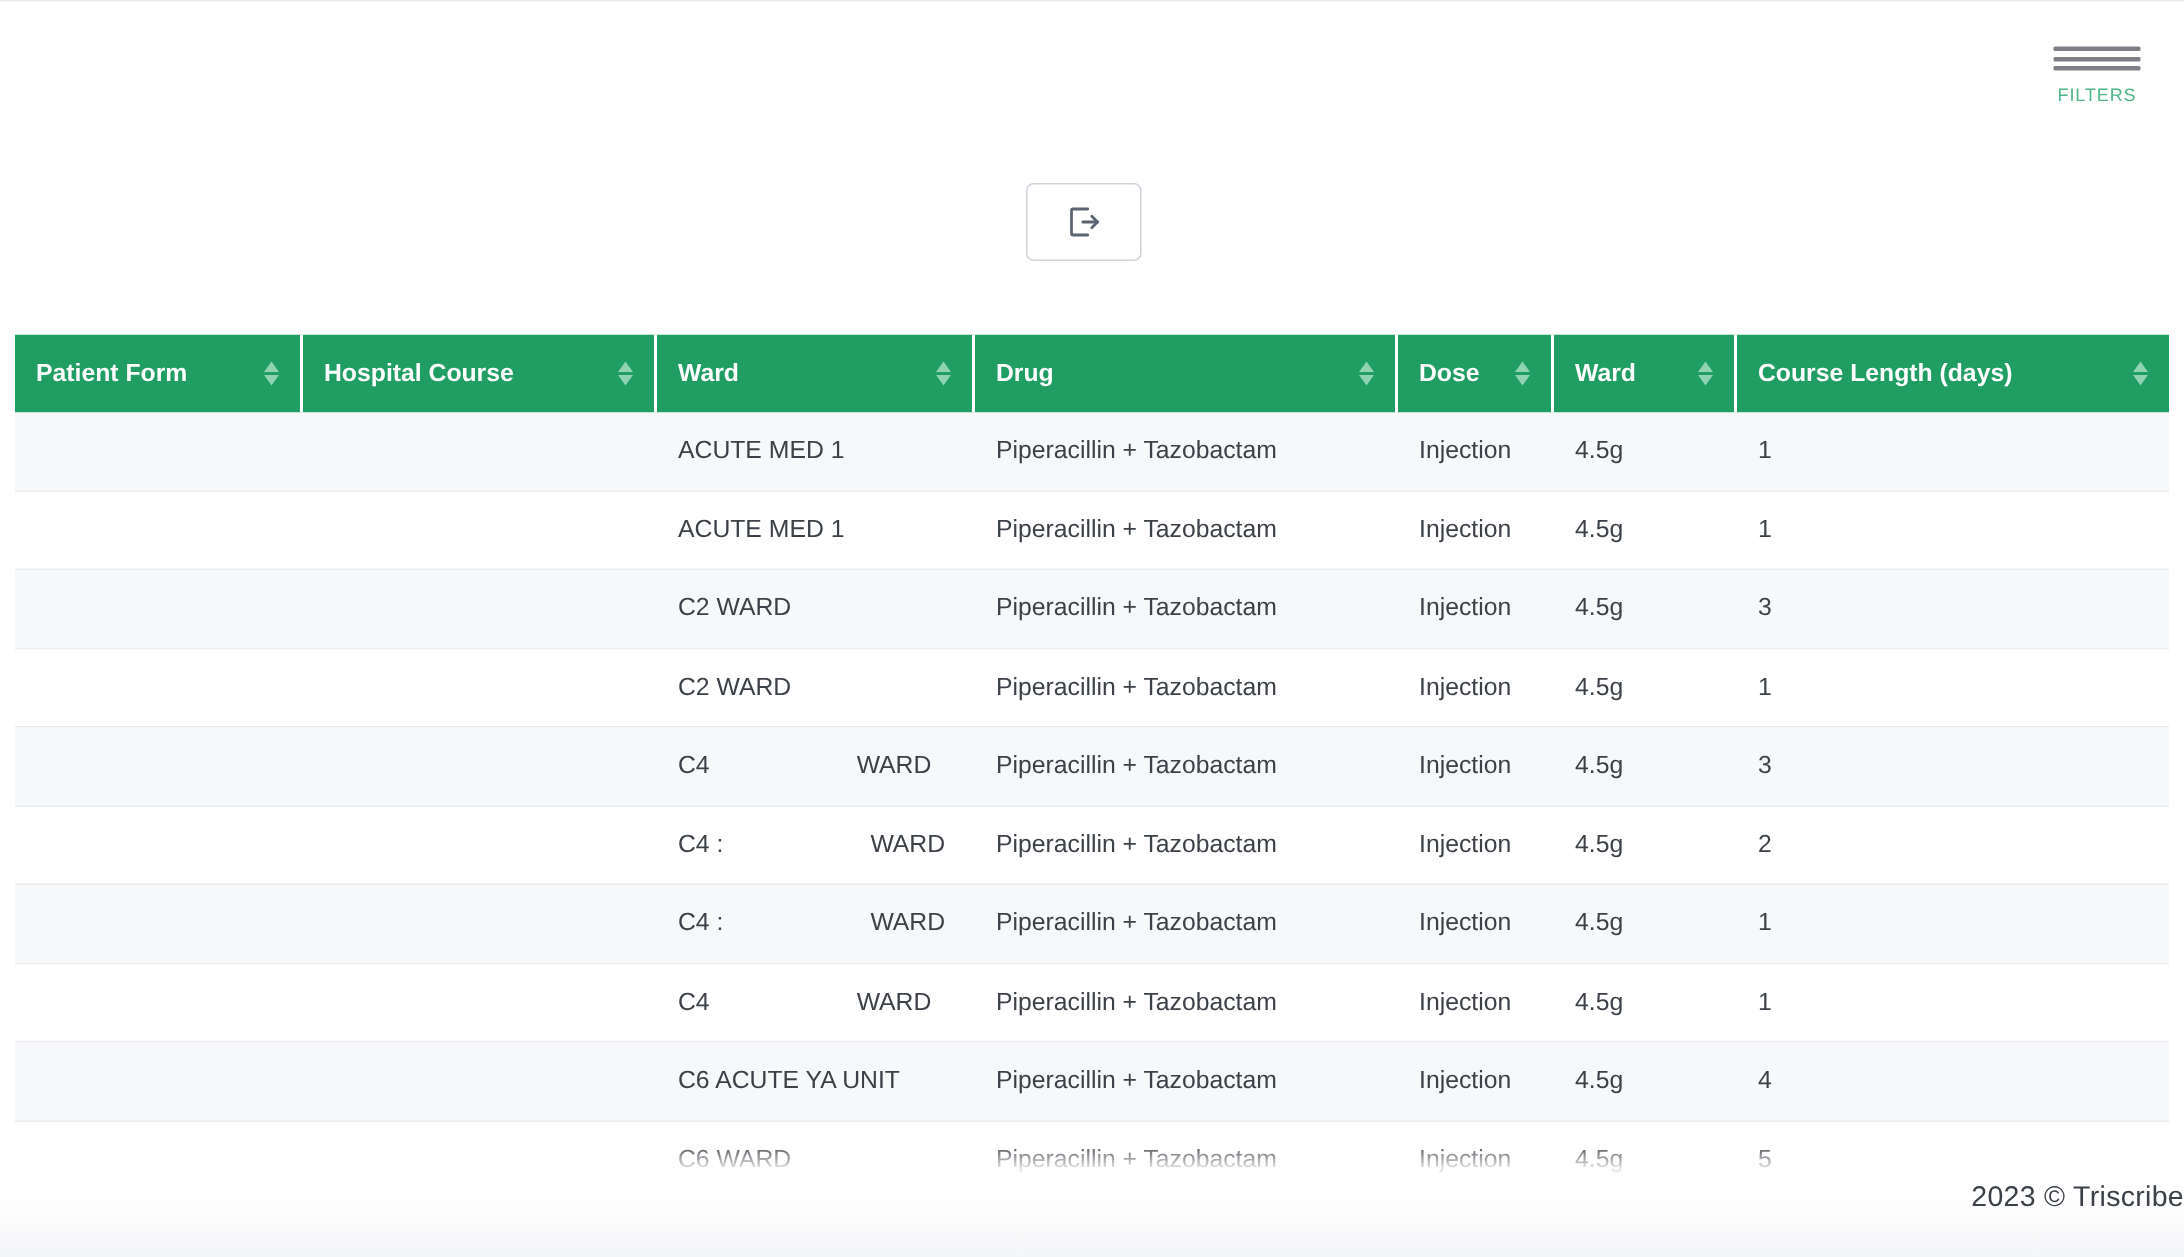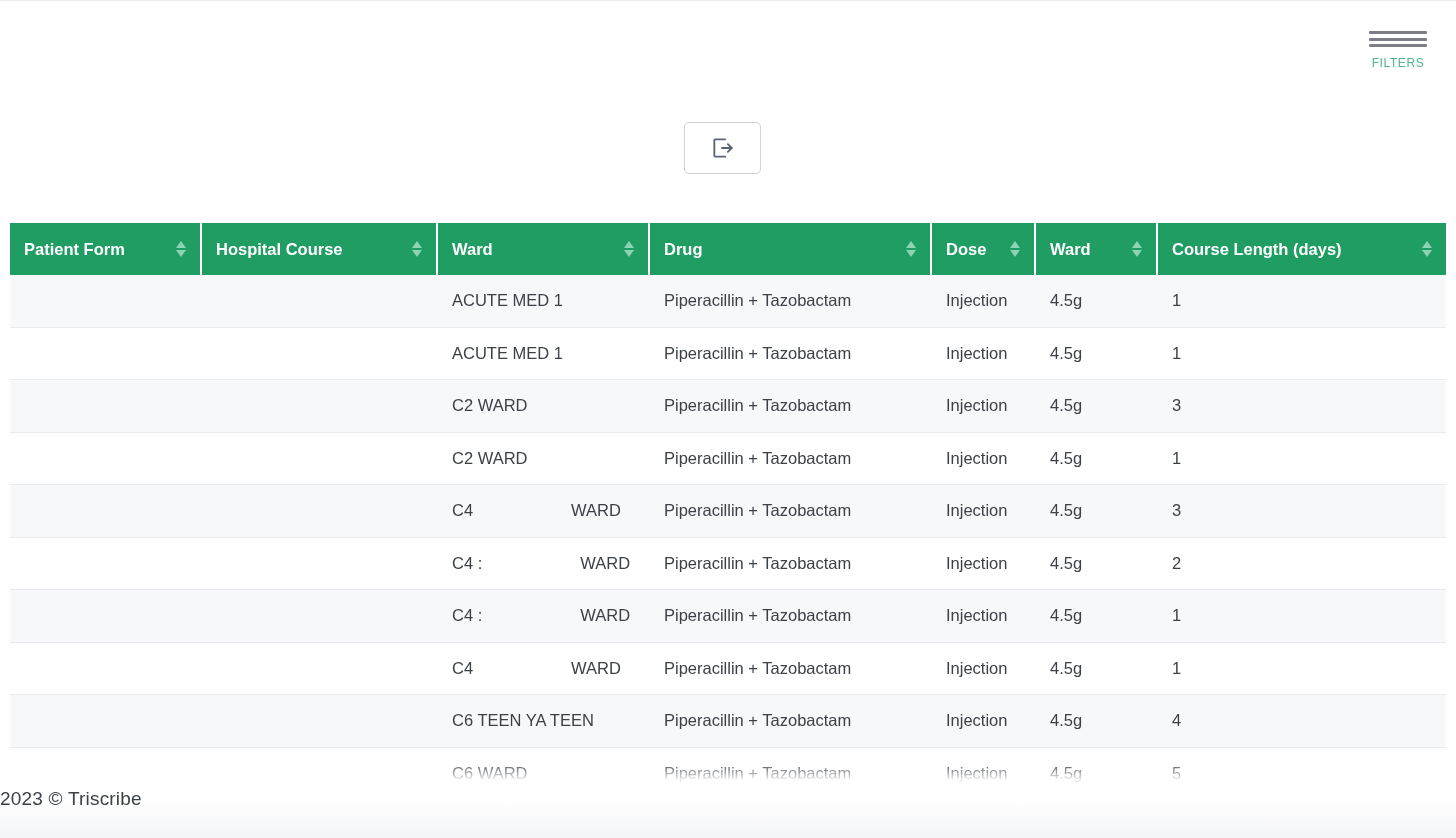--- a/index.html
+++ b/index.html
@@ -175,21 +175,21 @@
     bottom: 0;
     width: 1456px;
     height: 76px;
     background: linear-gradient(to bottom,
                 rgba(255,255,255,0) 0%,
                 rgba(255,255,255,0.85) 22%,
                 #ffffff 48%,
                 #f4f5f7 100%);
     display: flex;
     align-items: center;
-    justify-content: flex-start;
+    justify-content: flex-end;
     padding-bottom: 2px;
   }
   .footer .footer-text {
     font-size: 19px;
     color: #3c4148;
     letter-spacing: 0.2px;
   }
 </style>
 </head>
 <body>
@@ -388,21 +388,21 @@
               </span></td>
             <td>Piperacillin + Tazobactam</td>
             <td>Injection</td>
             <td>4.5g</td>
             <td>1</td>
           </tr>
           <tr class="odd">
             <td></td>
             <td></td>
             <td><span class="ward-cell">
-                <span>C6 TEEN YA TEEN</span>
+                <span>C6 ACUTE YA UNIT</span>
               </span></td>
             <td>Piperacillin + Tazobactam</td>
             <td>Injection</td>
             <td>4.5g</td>
             <td>4</td>
           </tr>
           <tr class="even">
             <td></td>
             <td></td>
             <td><span class="ward-cell">

